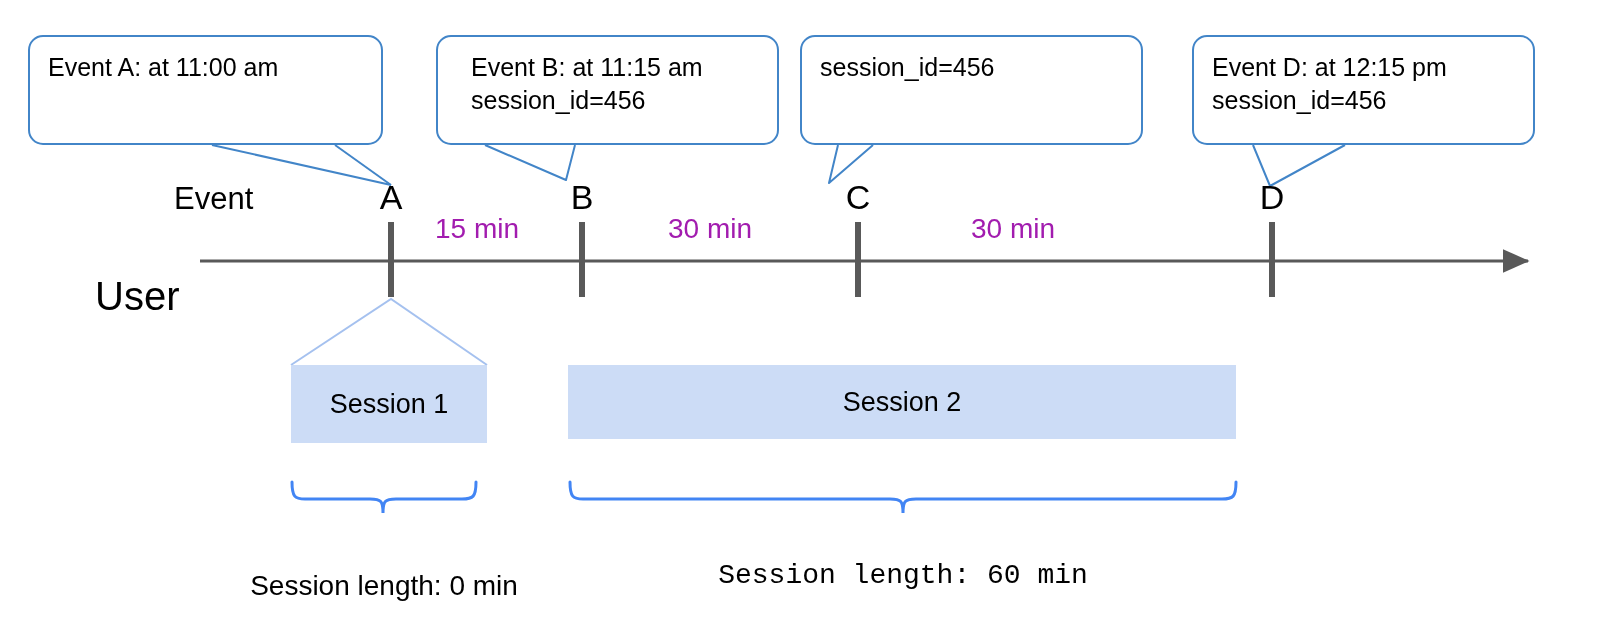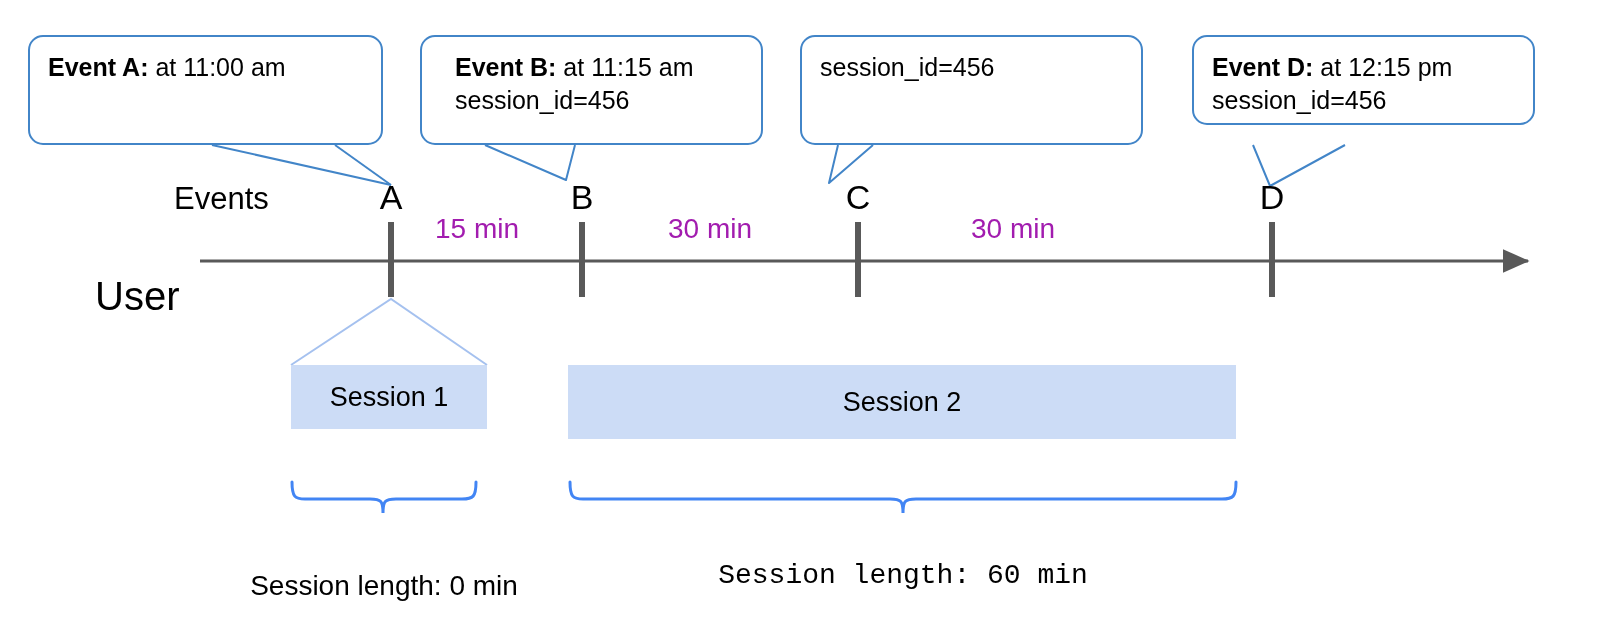--- a/index.html
+++ b/index.html
@@ -5,21 +5,21 @@
   html,body{margin:0;padding:0;background:#ffffff;}
   body{width:1614px;height:642px;position:relative;overflow:hidden;
        font-family:"Liberation Sans","DejaVu Sans",sans-serif;color:#000;}
   #stage{position:absolute;left:0;top:0;width:1614px;height:642px;}
   svg.layer{position:absolute;left:0;top:0;width:1614px;height:642px;overflow:visible;pointer-events:none;}
 
   
   .callout{position:absolute;box-sizing:border-box;border:2px solid #4285c8;
            border-radius:15px;background:#ffffff;padding:14px 16px 12px 18px;}
   .callout .line{font-size:25px;line-height:33px;white-space:nowrap;color:#000;}
-  .callout .ttl{font-weight:bold;}
+  .callout .ttl{font-weight:normal;}
   .callout .rest{font-weight:normal;}
 
   
   .evt-letter{position:absolute;font-size:34px;line-height:34px;color:#000;
               transform:translateX(-50%);}
   .dur-label{position:absolute;font-size:28px;line-height:24px;color:#a21caf;
              transform:translateX(-50%);white-space:nowrap;}
   .events-label{position:absolute;font-size:31px;line-height:31px;color:#000;white-space:nowrap;}
   .user-label{position:absolute;font-size:40px;line-height:40px;color:#000;white-space:nowrap;margin-top:32px;}
 
@@ -36,32 +36,32 @@
 <body>
 
 <div id="stage">
 
   <div class="callout" style="left:28px; top:35px; width:355px; height:110px;">
     <div class="line">
       <span class="ttl">Event A:</span><span class="rest"> at 11:00 am</span>
     </div>
   </div>
 
-  <div class="callout" style="left:420px; top:35px; width:343px; height:110px;padding-left:33px;">
+  <div class="callout" style="left:436px; top:35px; width:343px; height:110px;padding-left:33px;">
     <div class="line">
       <span class="ttl">Event B:</span><span class="rest"> at 11:15 am</span>
     </div>
     <div class="line">session_id=456</div>
   </div>
 
   <div class="callout" style="left:800px; top:35px; width:343px; height:110px;">
     <div class="line">session_id=456</div>
   </div>
 
-  <div class="callout" style="left:1192px; top:35px; width:343px; height:90px;">
+  <div class="callout" style="left:1192px; top:35px; width:343px; height:110px;">
     <div class="line">
       <span class="ttl">Event D:</span><span class="rest"> at 12:15 pm</span>
     </div>
     <div class="line">session_id=456</div>
   </div>
 
   <svg class="layer" viewBox="0 0 1614 642">
     <defs>
       <marker id="arrowhead" markerWidth="9" markerHeight="8" refX="8.5" refY="4" orient="auto" markerUnits="strokeWidth">
         <path d="M0,0 L9,4 L0,8 z" fill="#595959"></path>
@@ -86,34 +86,34 @@
 
     <path d="M291,365 L391,299 L487,365" fill="none" stroke="#a5c1ef" stroke-width="2"></path>
 
     <path d="M292,482 C292,497 295,499 305,499 L370,499 C381,499 383,501 383,513
              C383,501 385,499 396,499 L462,499 C473,499 476,497 476,482" fill="none" stroke="#4285f4" stroke-width="3" stroke-linecap="round"></path>
 
     <path d="M570,482 C570,497 573,499 583,499 L890,499 C901,499 903,501 903,513
              C903,501 905,499 916,499 L1222,499 C1233,499 1236,497 1236,482" fill="none" stroke="#4285f4" stroke-width="3" stroke-linecap="round"></path>
   </svg>
 
-  <div class="events-label" style="left:174px; top:183px;">Events</div>
+  <div class="events-label" style="left:174px; top:183px;">Event</div>
 
   <div class="user-label" style="left:95px; top:244px;">User</div>
 
   <div class="evt-letter" style="left:391px; top:180px;">A</div>
   <div class="evt-letter" style="left:582px; top:180px;">B</div>
   <div class="evt-letter" style="left:858px; top:180px;">C</div>
   <div class="evt-letter" style="left:1272px; top:180px;">D</div>
 
   <div class="dur-label" style="left:477px; top:217px;">15 min</div>
   <div class="dur-label" style="left:710px; top:217px;">30 min</div>
   <div class="dur-label" style="left:1013px; top:217px;">30 min</div>
 
-  <div class="session-box" style="left:291px; top:365px; width:196px; height:64px;">
+  <div class="session-box" style="left:291px; top:365px; width:196px; height:78px;">
     <span>Session 1</span>
   </div>
 
   <div class="session-box" style="left:568px; top:365px; width:668px; height:74px;">
     <span>Session 2</span>
   </div>
 
   <div class="len-label" style="left:384px; top:562px;margin-top:10px;">Session length: 0 min</div>
 
   <div class="len-label" style="left:903px; top:562px;font-family:Liberation Mono, monospace;">Session length: 60 min</div>

